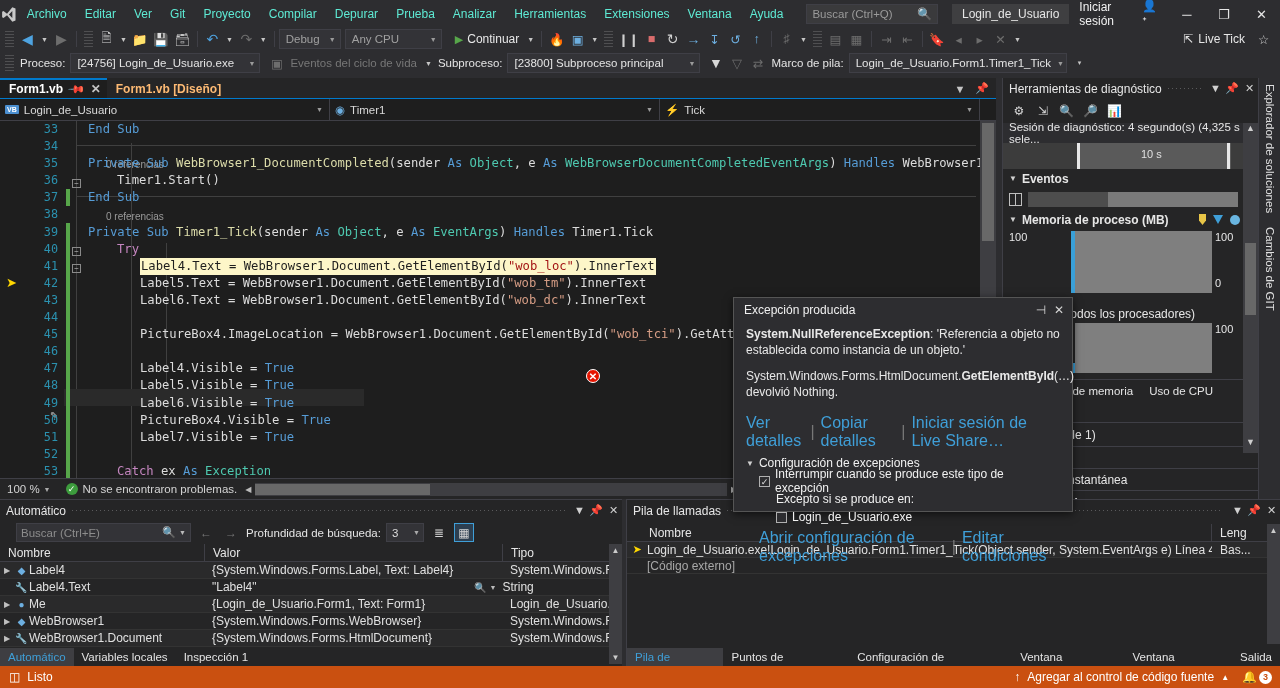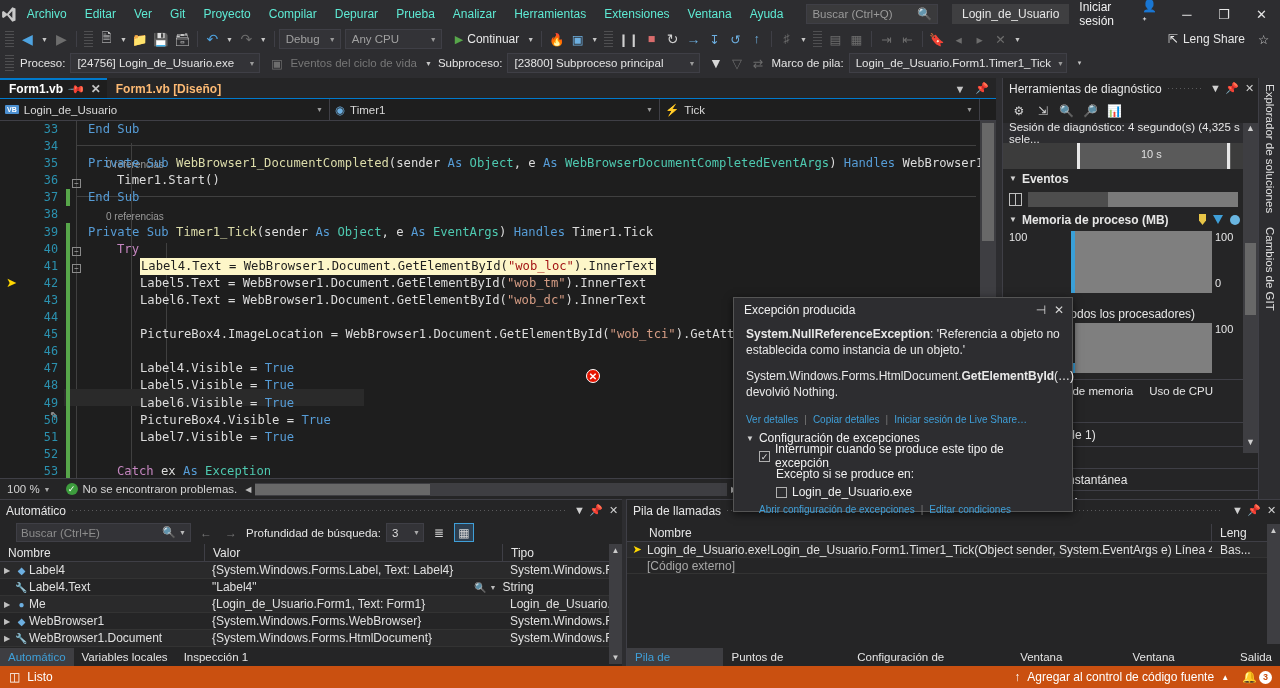--- a/index.html
+++ b/index.html
@@ -163,21 +163,21 @@
   .vdock .vtxt { writing-mode:vertical-rl; font-size:11.5px; color:#e0e0e0; padding:6px 0 0 5px; }
 
   
   .exc { position:absolute; left:733px; top:219px; width:340px; height:215px;
       background:#2d2d30; border:1px solid #555; box-shadow:0 2px 8px rgba(0,0,0,.6); z-index:50;}
   .exc-title { height:24px; display:flex; align-items:center; padding:0 4px 0 10px; font-size:12px; color:#f0f0f0;}
   .exc-title .sp { flex:1; }
   .exc-ibtn { width:18px; text-align:center; color:#d6d6d6; font-size:12px;}
   .exc-body { padding:4px 12px 0 12px; font-size:12px; color:#e8e8e8; line-height:16px;}
   .exc-body b { font-weight:bold; }
-  .exc-links { padding:6px 12px 2px 12px; font-size:10px; color:#3f9fd8; display:flex; align-items:center; gap:0;}
+  .exc-links { padding:6px 12px 2px 12px; font-size:16px; color:#3f9fd8; display:flex; align-items:center; gap:0;}
   .exc-links a { color:#3f9fd8; text-decoration:none; }
   .exc-links .bar { color:#777; padding:0 6px; }
   .exc-cfg { padding:2px 12px 0 12px; font-size:12px; }
   .exc-row { display:flex; align-items:center; gap:5px; height:18px;}
   .cbx { width:11px; height:11px; border:1px solid #b0b0b0; background:#2d2d30; color:#e0e0e0;
     font-size:9px; line-height:10px; text-align:center;}
 
   
   .bottom { position:absolute; left:0; top:499px; width:1280px; height:167px; }
   .autos { position:absolute; left:0; top:0; width:622px; height:167px; background:#252526;
@@ -311,21 +311,21 @@
     <div class="tbtn dim">⇥</div>
     <div class="tbtn dim">⇤</div>
     <div class="tsep"></div>
     <div class="tbtn" style="color:#c5c5c5">🔖</div>
     <div class="tbtn dim">◂</div>
     <div class="tbtn dim">▸</div>
     <div class="tbtn dim">✕</div>
     <div class="caret">▼</div>
     <div class="liveshare">
       <span>⇱</span>
-      <span>Leng Share</span>
+      <span>Live Tick</span>
     </div>
     <div class="tbtn" style="margin-right:6px;color:#d0d0d0">☆</div>
   </div>
 
   <div class="toolbar2">
     <div class="grip"></div>
     <div class="tlabel">Proceso:</div>
     <div class="combo" style="width:190px">
       <span style="color:#e4e4e4">[24756] Login_de_Usuario.exe</span>
       <span class="cc">▼</span>

